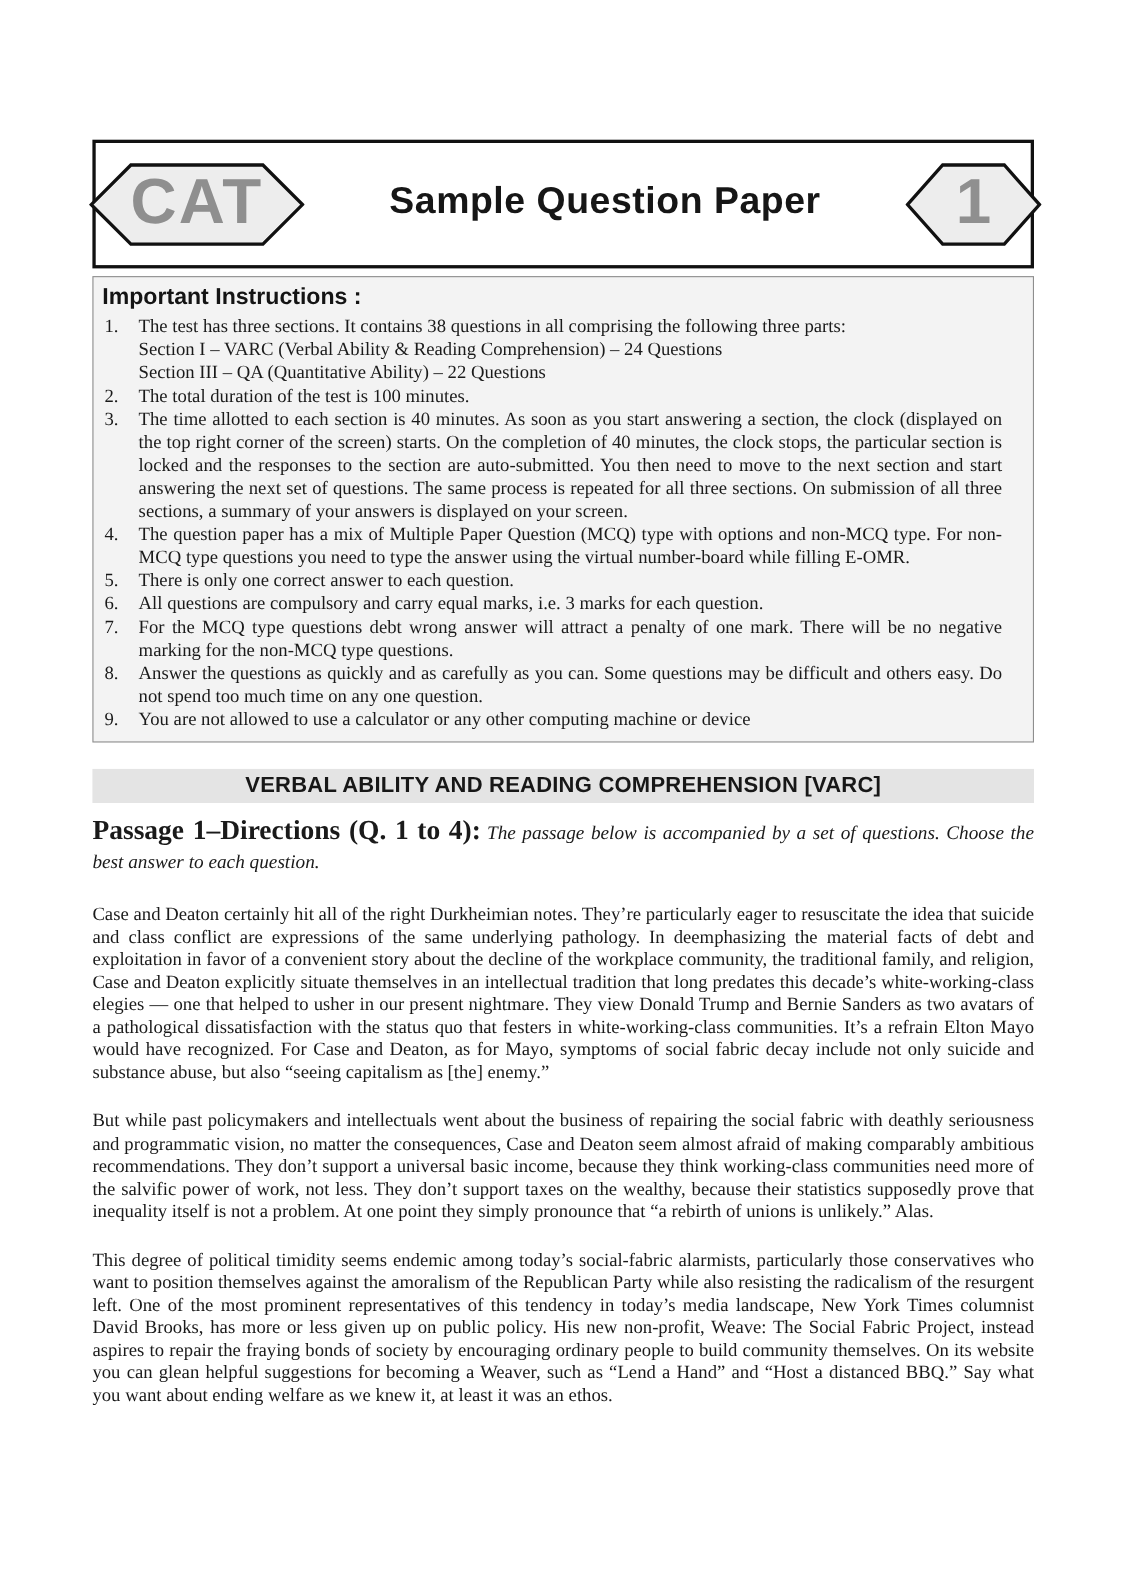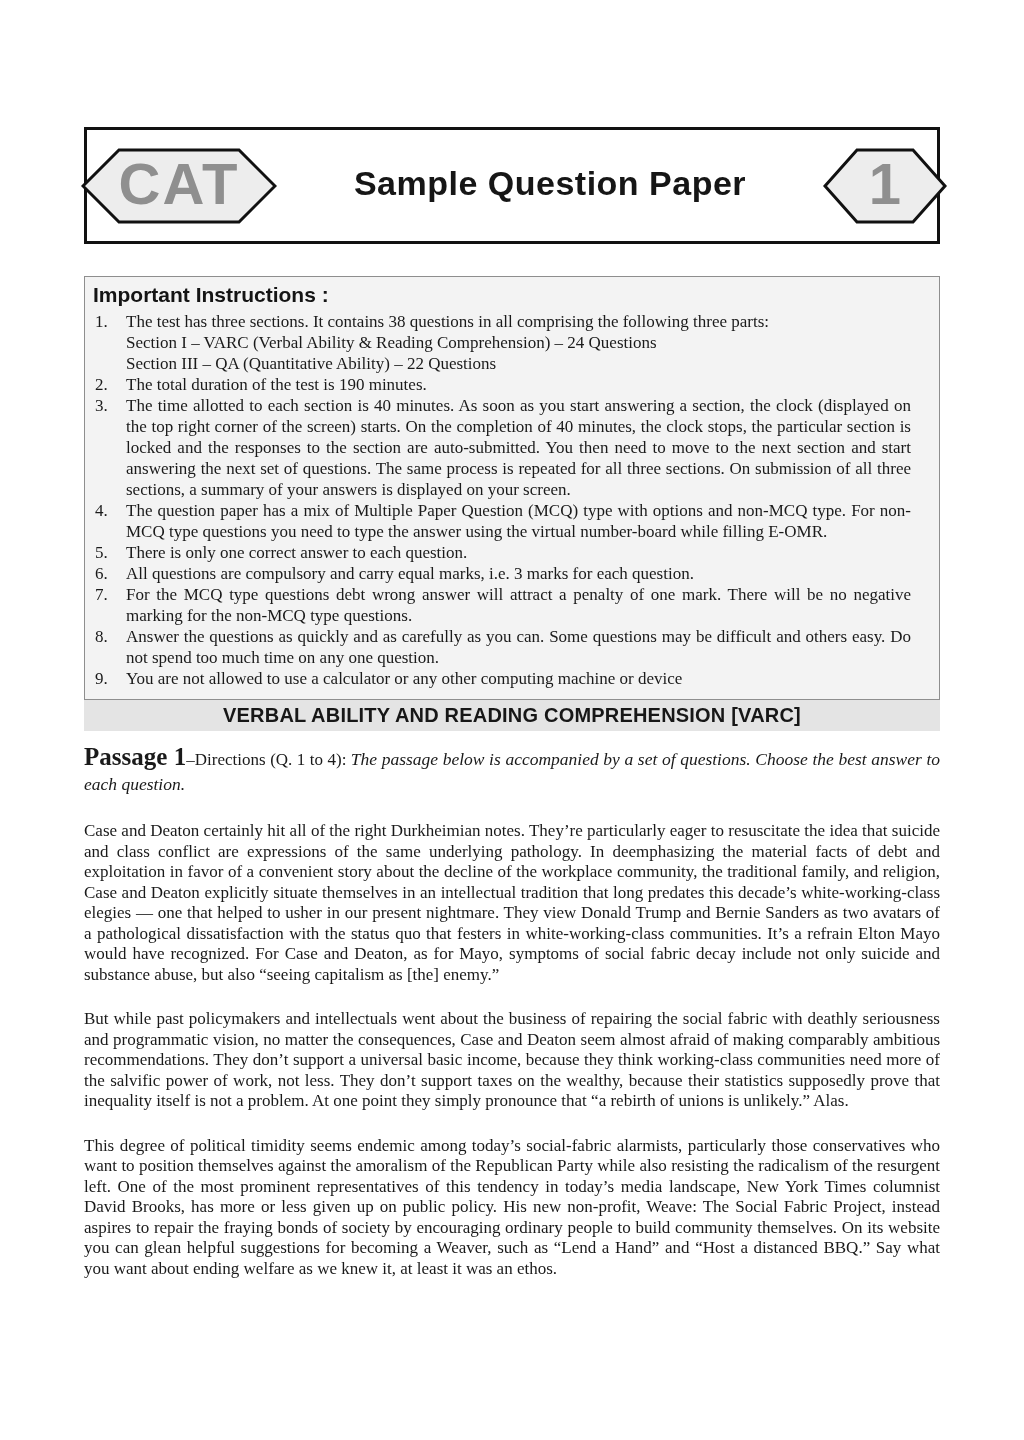--- a/index.html
+++ b/index.html
@@ -38,43 +38,43 @@
   
   .meta-bar {
     margin-top:12px; height:36px; border:2px solid #111;
     display:flex; align-items:center; justify-content:space-between;
     padding:0 9px;
     font-weight:bold; font-size:20px;
   }
 
   
   .instructions-box {
-    margin-top:32px; background:#f3f3f3; border:1px solid #8e8e8e;
+    margin-top:7px; background:#f3f3f3; border:1px solid #8e8e8e;
     padding:6px 26px 10px 8px;
   }
   .instructions-heading {
     font-family:"Liberation Sans", sans-serif; font-weight:bold;
     font-size:21px; margin-bottom:4px; color:#141414;
   }
   .inst-item { display:grid; grid-template-columns:33px 1fr; font-size:17px; line-height:21px; }
   .inst-num { padding-left:2px; }
   .inst-body { text-align:justify; padding-right:2px; }
 
   
   .section-bar {
-    height:31px; background:#e4e4e4;
+    margin-top:24px; height:31px; background:#e4e4e4;
     display:flex; align-items:center; justify-content:center;
     font-family:"Liberation Sans", sans-serif; font-weight:bold;
     font-size:20px; color:#171717; letter-spacing:0.2px;
   }
 
   
   .passage-head { margin-top:14px; text-align:justify; line-height:24px; }
   .passage-label { font-weight:bold; font-size:25px; }
-  .directions-label { font-weight:normal; font-size:17px; }
+  .directions-label { font-weight:bold; font-size:25px; }
   .directions-text { font-style:italic; font-size:17.5px; }
   .para {
     margin-top:24px; font-size:17px; line-height:20.5px; text-align:justify;
   }
 </style>
 </head>
 <body>
 
 <div class="page">
 
@@ -101,21 +101,21 @@
     <div class="inst-item">
       <span class="inst-num">1.</span>
       <div class="inst-body">
         <div>The test has three sections. It contains 38 questions in all comprising the following three parts:</div>
         <div>Section I – VARC (Verbal Ability &amp; Reading Comprehension) – 24 Questions</div>
         <div>Section III – QA (Quantitative Ability) – 22 Questions</div>
       </div>
     </div>
     <div class="inst-item">
       <span class="inst-num">2.</span>
-      <div class="inst-body">The total duration of the test is 190 minutes.</div>
+      <div class="inst-body">The total duration of the test is 100 minutes.</div>
     </div>
     <div class="inst-item">
       <span class="inst-num">3.</span>
       <div class="inst-body">The time allotted to each section is 40 minutes. As soon as you start answering a section, the clock (displayed on the top right corner of the screen) starts. On the completion of 40 minutes, the clock stops, the particular section is locked and the responses to the section are auto-submitted. You then need to move to the next section and start answering the next set of questions. The same process is repeated for all three sections. On submission of all three sections, a summary of your answers is displayed on your screen.</div>
     </div>
     <div class="inst-item">
       <span class="inst-num">4.</span>
       <div class="inst-body">The question paper has a mix of Multiple Paper Question (MCQ) type with options and non-MCQ type. For non-MCQ type questions you need to type the answer using the virtual number-board while filling E-OMR.</div>
     </div>
     <div class="inst-item">

